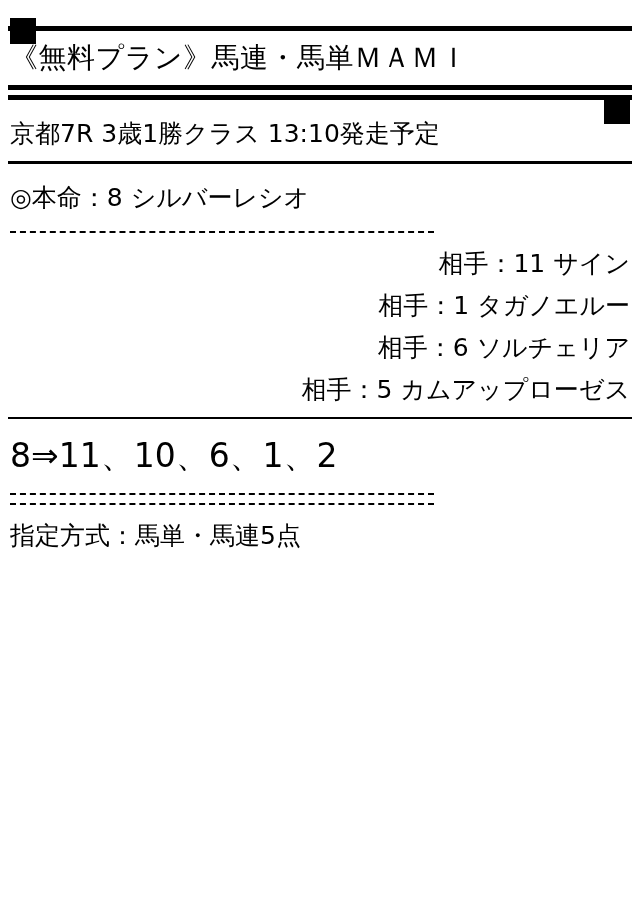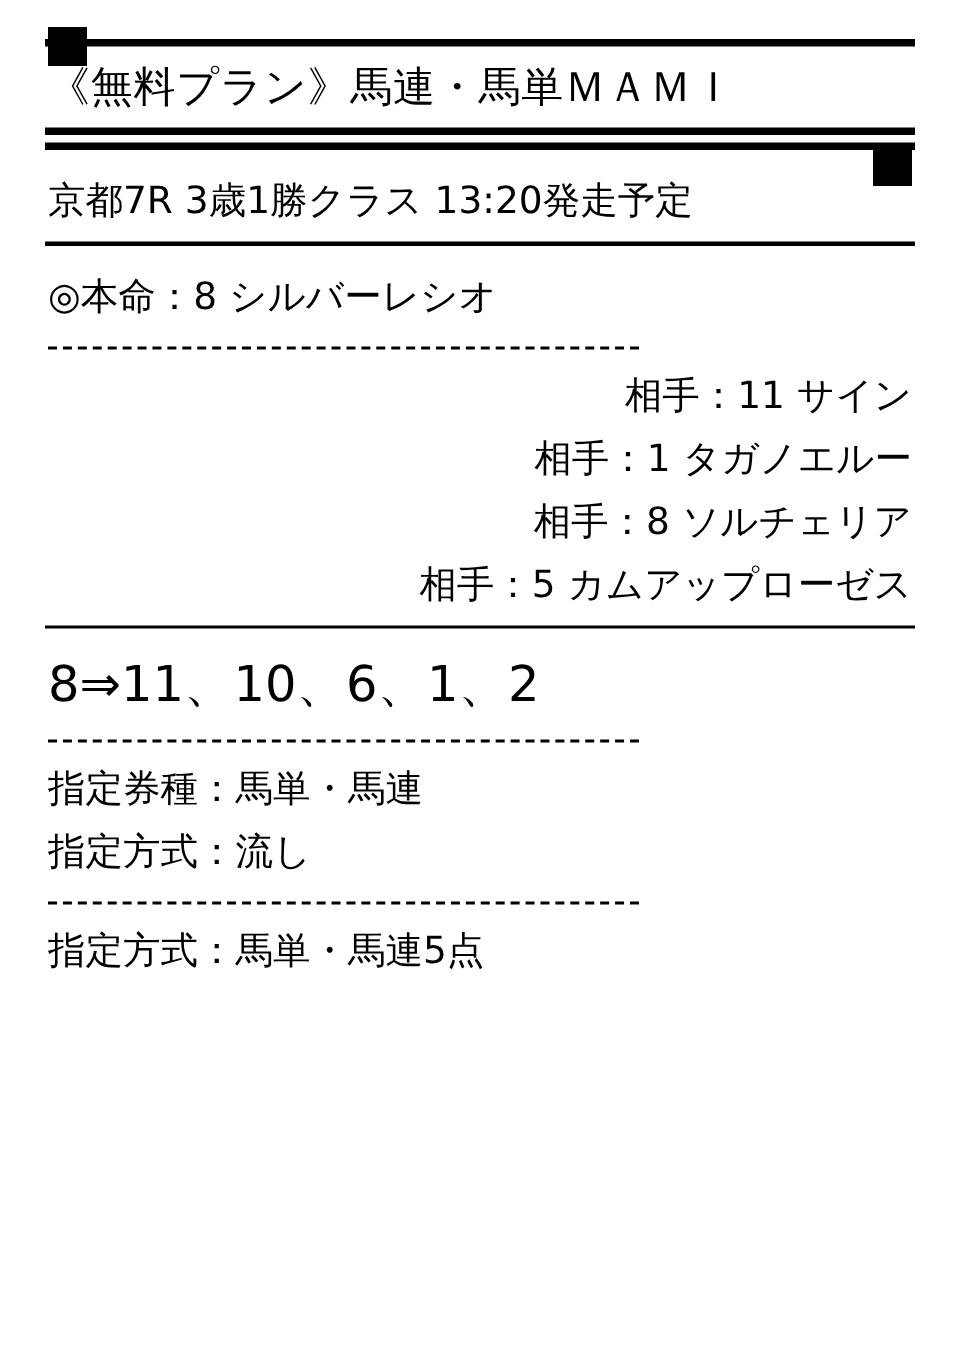--- a/index.html
+++ b/index.html
@@ -13,21 +13,21 @@
     font-family: "DejaVu Sans", "Liberation Sans", sans-serif;
     color: #000000;
     position: relative;
     overflow: hidden;
   }
   .page {
     position: relative;
     width: 640px;
     height: 898px;
     box-sizing: border-box;
-    padding: 0 30px;
+    padding: 0 8px;
   }
 
   
   .header {
     position: relative;
     padding-top: 18px;
   }
   .sq {
     position: absolute;
     width: 26px;
@@ -125,42 +125,38 @@
 
   <div class="header">
     <div class="sq sq-left"></div>
     <div class="sq sq-right"></div>
     <div class="hrule-thick header-rule-top"></div>
     <div class="header-title">《無料プラン》馬連・馬単ＭＡＭＩ</div>
     <div class="hrule-thick header-rule-bot"></div>
     <div class="hrule-thick header-rule-bot2"></div>
   </div>
 
-  <div class="race-line">京都7R 3歳1勝クラス 13:20発走予定</div>
+  <div class="race-line">京都7R 3歳1勝クラス 13:10発走予定</div>
   <div class="rule-med"></div>
 
   <div class="honmei">◎本命：8 シルバーレシオ</div>
   <div class="dashed"></div>
 
   <div class="aite-list">
     <div class="aite">相手：11 サイン</div>
     <div class="aite">相手：1 タガノエルー</div>
-    <div class="aite">相手：8 ソルチェリア</div>
+    <div class="aite">相手：6 ソルチェリア</div>
     <div class="aite">相手：5 カムアップローゼス</div>
   </div>
 
   <div class="rule-thin"></div>
 
   <div class="combo">8⇒11、10、6、1、2</div>
   <div class="dashed"></div>
 
-  <div class="group">
-    <div class="kv">指定券種：馬単・馬連</div>
-    <div class="kv">指定方式：流し</div>
-  </div>
 
   <div class="dashed"></div>
 
   <div class="group">
     <div class="kv">指定方式：馬単・馬連5点</div>
   </div>
 
 </div>
 
 </body></html>

